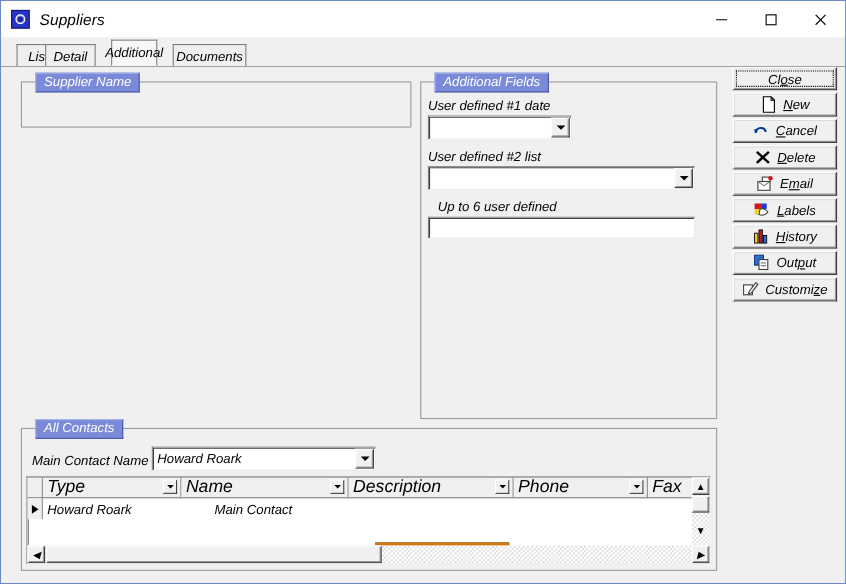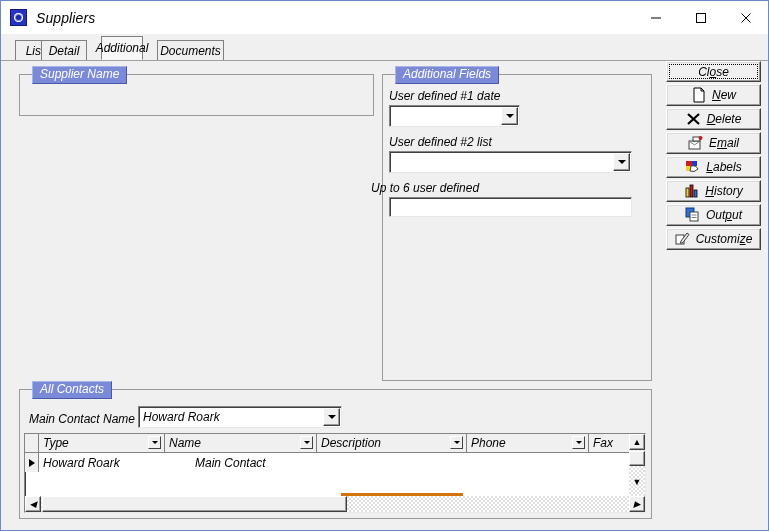--- a/index.html
+++ b/index.html
@@ -126,21 +126,21 @@
   u{text-decoration:underline;}
   
   .gridwrap{position:absolute;background:#ffffff;box-sizing:border-box;
     border-top:1px solid #848484;border-left:1px solid #848484;
     border-right:1px solid #e8e8e8;border-bottom:1px solid #e8e8e8;
     box-shadow:inset 1px 1px 0 #3f3f3f;overflow:hidden;}
   .ghead{display:flex;height:19px;box-sizing:border-box;}
   .gh{
     background:#f0f0f0;border-right:1px solid #828282;border-bottom:1px solid #828282;
     box-sizing:border-box;display:flex;align-items:center;
-    font-size:12px;padding-left:4px;position:relative;
+    font-size:16px;padding-left:4px;position:relative;
   }
   .gh .filt{
     position:absolute;right:3px;top:2px;width:13px;height:13px;
     background:#f0f0f0;box-sizing:border-box;
     border-top:1px solid #ffffff;border-left:1px solid #ffffff;
     border-right:1px solid #404040;border-bottom:1px solid #404040;
     display:flex;align-items:center;justify-content:center;
   }
   .gh .filt .caret-dn{border-left-width:3px;border-right-width:3px;border-top-width:3px;}
   .grow{display:flex;height:19px;box-sizing:border-box;}
@@ -241,21 +241,21 @@
     </div>
 
     <div class="lbl" style="left:388px;top:74px;">User defined #2 list</div>
     <div class="combo" style="left:388px;top:90px;width:243px;height:22px;">
       <div class="field"></div>
       <div class="arrowbtn">
         <span class="caret-dn"></span>
       </div>
     </div>
 
-    <div class="lbl" style="left:370px;top:120px;">Up to 6 user defined</div>
+    <div class="lbl" style="left:397px;top:120px;">Up to 6 user defined</div>
     <div class="sunken" style="left:388px;top:136px;width:243px;height:20px;"></div>
 
     <div class="groupbox" style="left:18px;top:328px;width:633px;height:130px;">
       <div class="group-label">All Contacts</div>
     </div>
 
     <div class="lbl" style="left:28px;top:351px;">Main Contact Name</div>
     <div class="combo" style="left:137px;top:345px;width:204px;height:22px;">
       <div class="field">Howard Roark</div>
       <div class="arrowbtn">
@@ -341,20 +341,31 @@
           <span class="btn-ico">
             <svg width="16" height="16" viewBox="0 0 16 16">
               <path d="M3 1 h7 l3 3 v11 h-10 z" fill="#fff" stroke="#000" stroke-width="1"></path>
               <path d="M10 1 v3 h3" fill="none" stroke="#000" stroke-width="1"></path>
             </svg>
           </span>
           <span><u>N</u>ew</span>
         </span>
       </div>
 
+      <div class="sidebtn">
+        <span class="btn-inner">
+          <span class="btn-ico">
+            <svg width="16" height="16" viewBox="0 0 16 16">
+              <path d="M3 10 C3 4, 12 4, 12 9" fill="none" stroke="#003c96" stroke-width="2"></path>
+              <path d="M1 7 l4 -1 l-1 4 z" fill="#003c96"></path>
+            </svg>
+          </span>
+          <span><u>C</u>ancel</span>
+        </span>
+      </div>
 
       <div class="sidebtn">
         <span class="btn-inner">
           <span class="btn-ico">
             <svg width="16" height="16" viewBox="0 0 16 16">
               <line x1="2" y1="3" x2="13" y2="13" stroke="#000" stroke-width="2.2"></line>
               <line x1="13" y1="3" x2="2" y2="13" stroke="#000" stroke-width="2.2"></line>
             </svg>
           </span>
           <span><u>D</u>elete</span>

